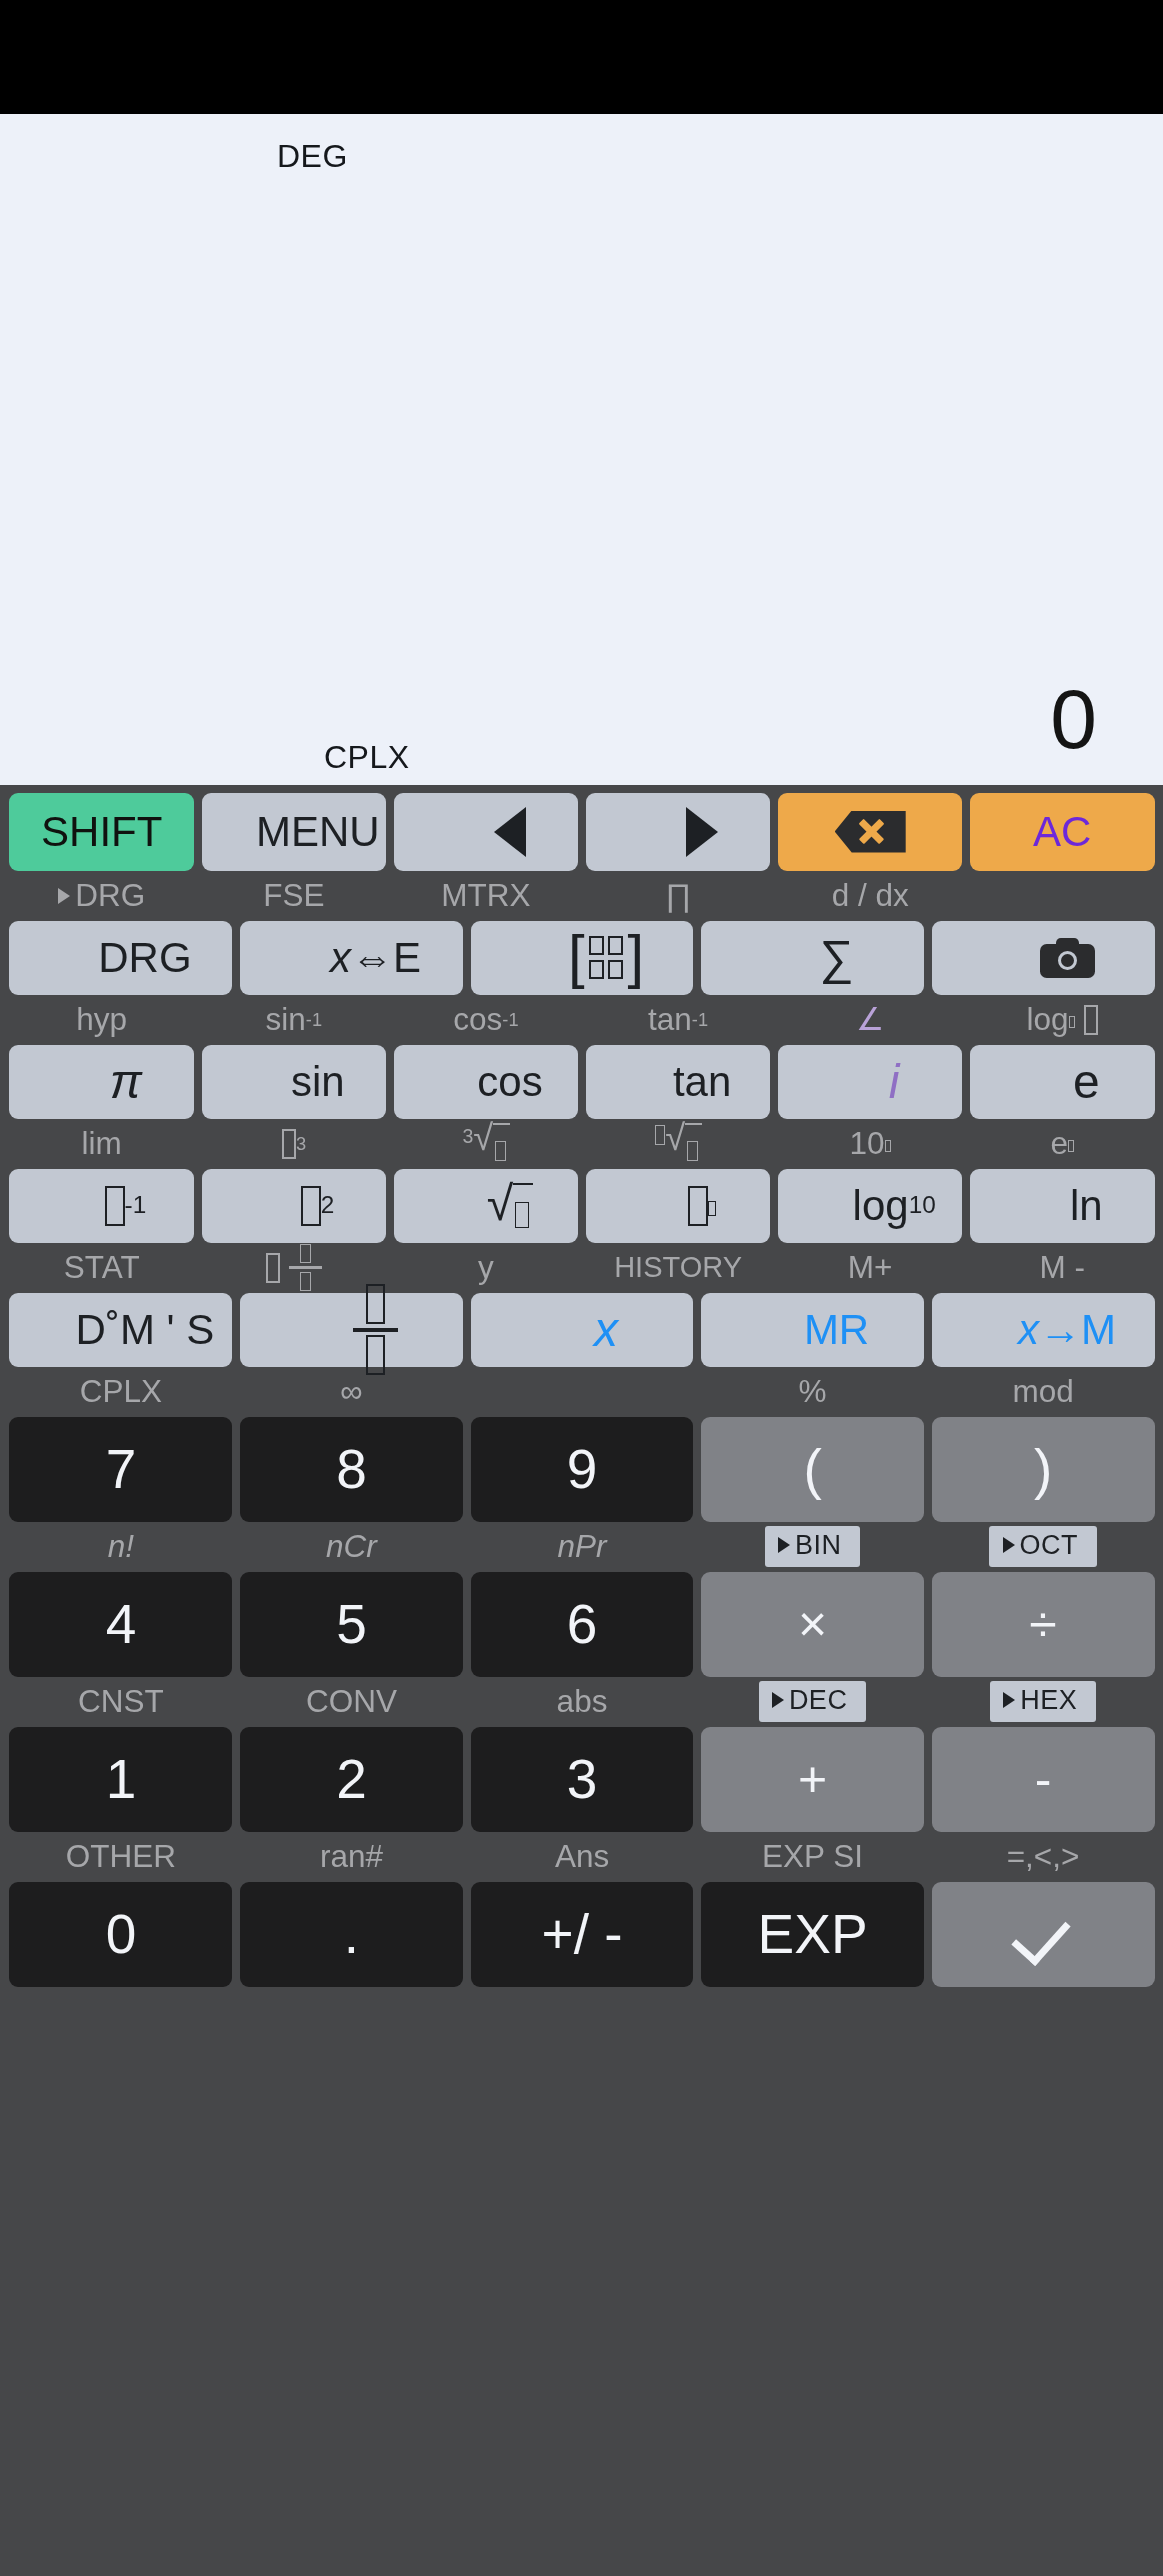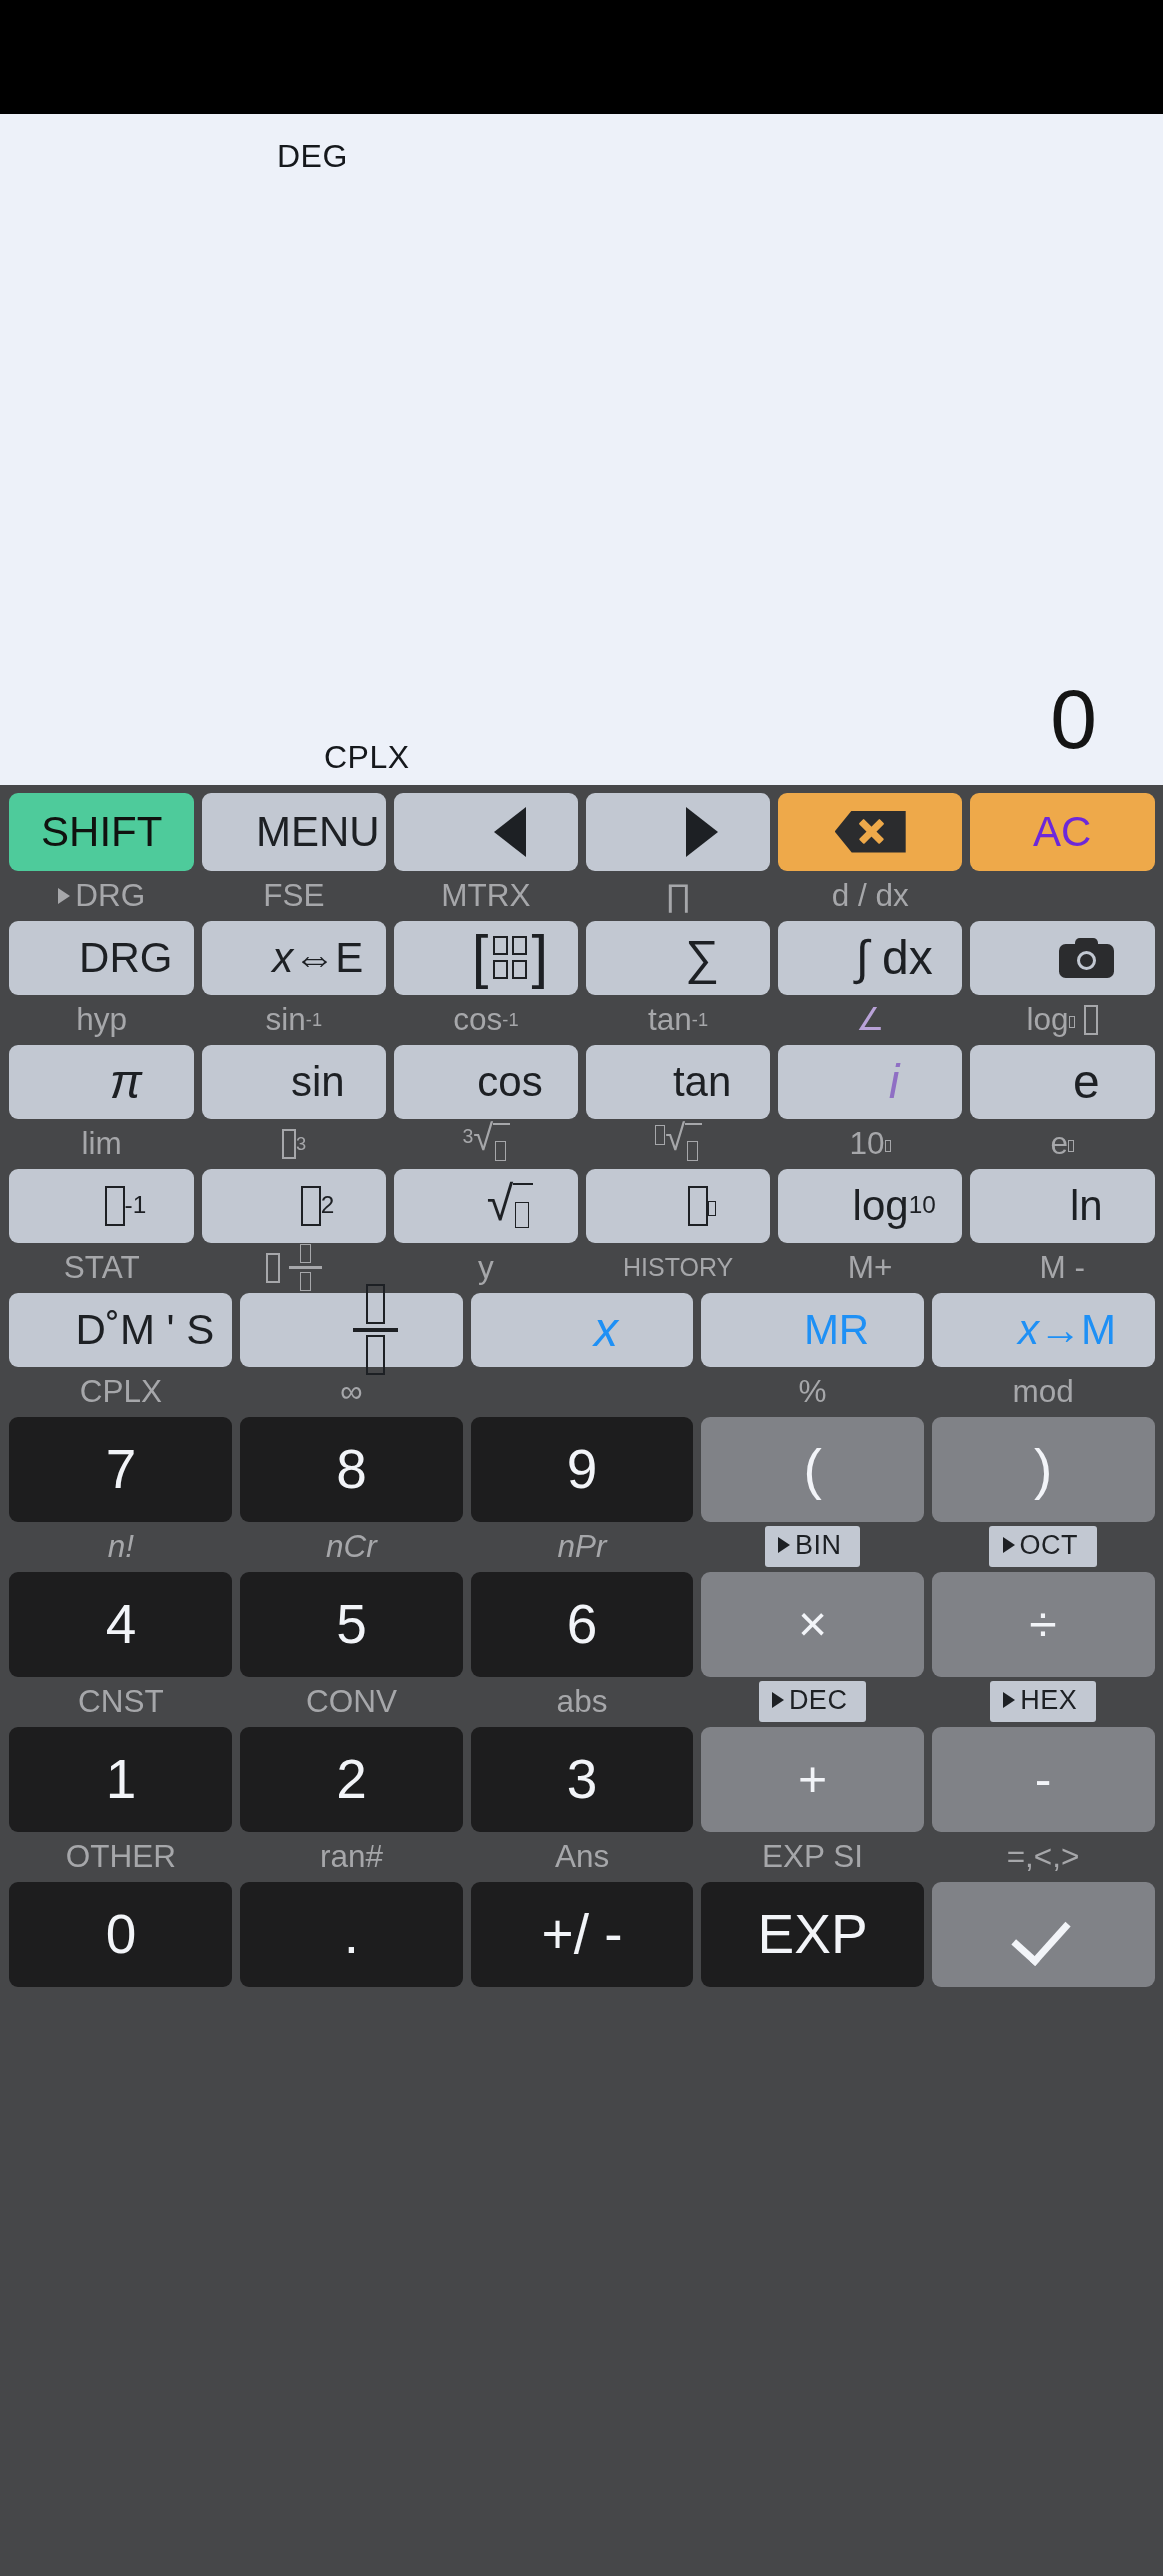--- a/index.html
+++ b/index.html
@@ -270,25 +270,20 @@
               <span class="brk">]</span>
             </span>
       </div>
         </div>
       <div class="kcell">
           <div class="btn b-grey h-fn t-42">
             <span>∑</span>
           </div>
         </div>
       <div class="kcell">
-          <div class="btn b-grey h-fn t-42">
-            <span>∫ dx</span>
-          </div>
-        </div>
-      <div class="kcell">
           <div class="btn b-grey h-fn">
         <span class="cam">
               <span class="bump"></span>
               <span class="body"></span>
               <span class="lens"></span>
             </span>
       </div>
         </div>
     </div>
 
@@ -396,21 +391,21 @@
     </div>
 
     <div class="labelrow">
       <div class="kcell">STAT</div>
       <div class="kcell"><i class="ph"></i>&nbsp;<span class="frac frac-sm">
             <i class="ph ph-sm"></i>
             <span class="bar"></span>
             <i class="ph ph-sm"></i>
           </span></div>
       <div class="kcell">y</div>
-      <div class="kcell" style="font-size:25px">HISTORY</div>
+      <div class="kcell" style="font-size:29px">HISTORY</div>
       <div class="kcell">M+</div>
       <div class="kcell">M -</div>
     </div>
 
     <div class="btnrow">
       <div class="kcell">
           <div class="btn b-grey h-fn t-36">
             <span>D˚M ' S</span>
           </div>
         </div>

